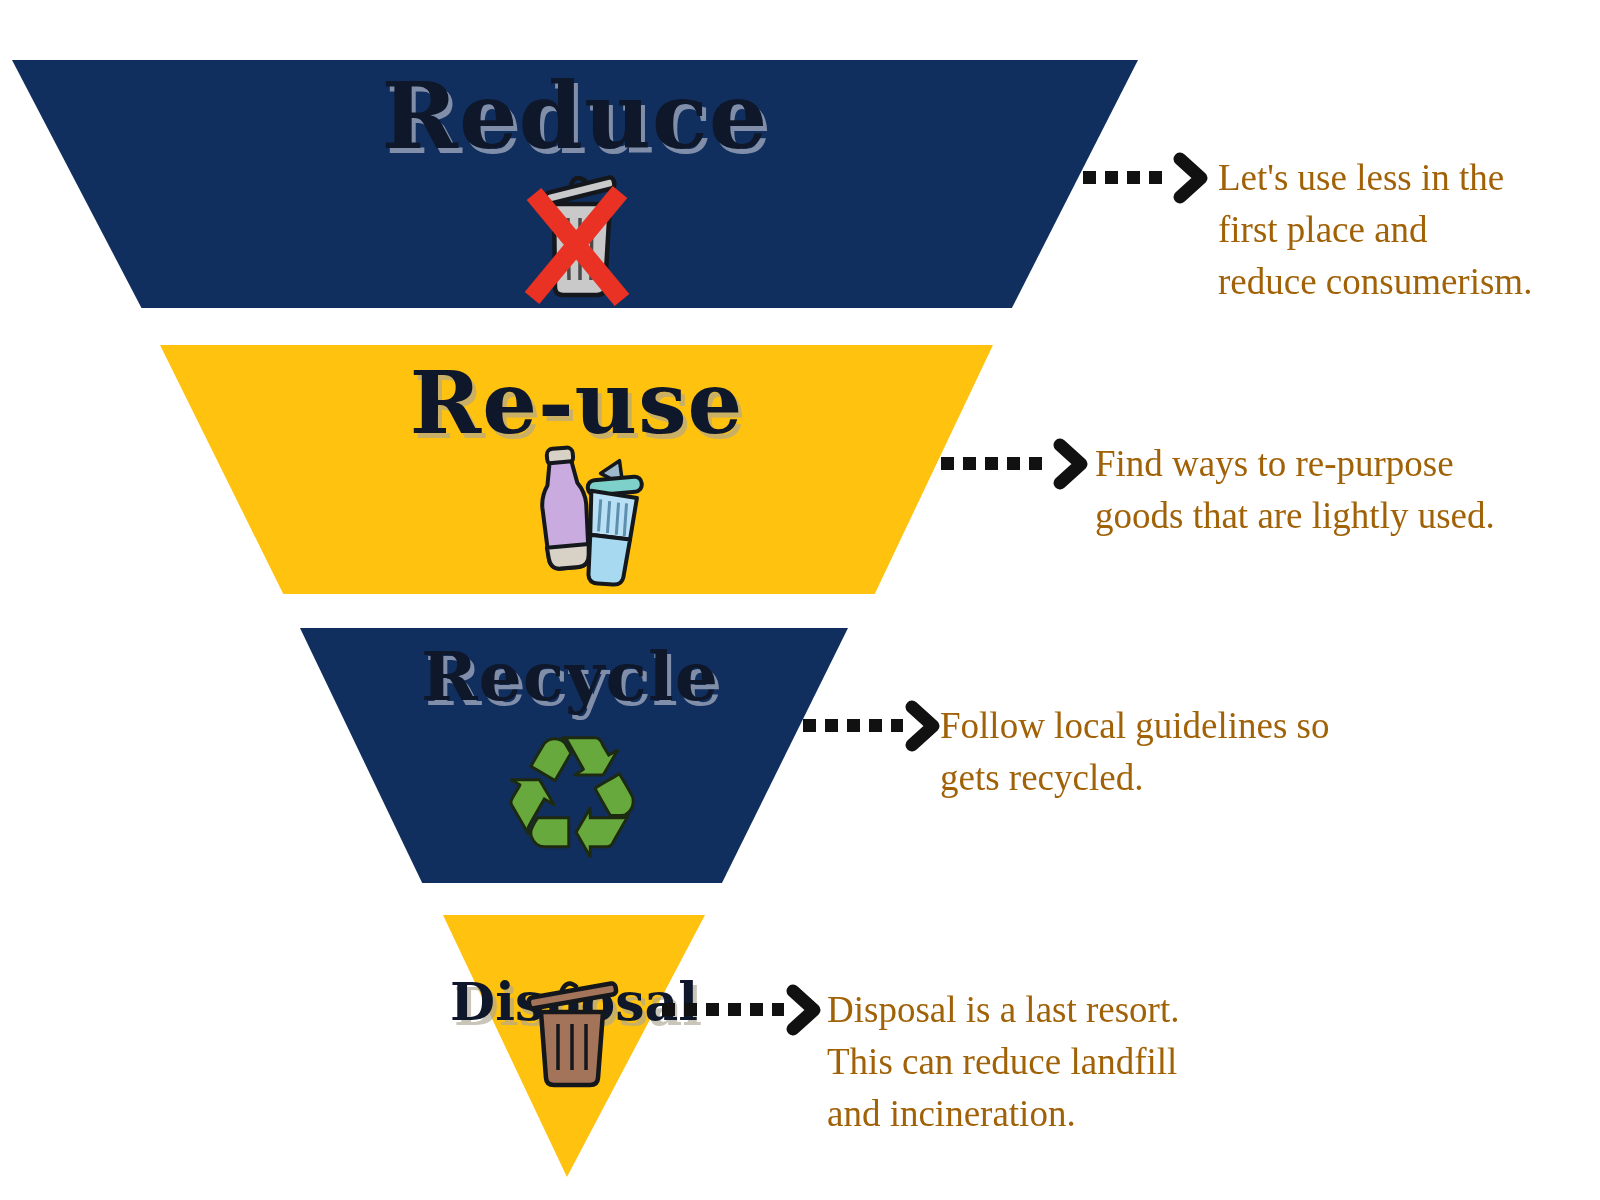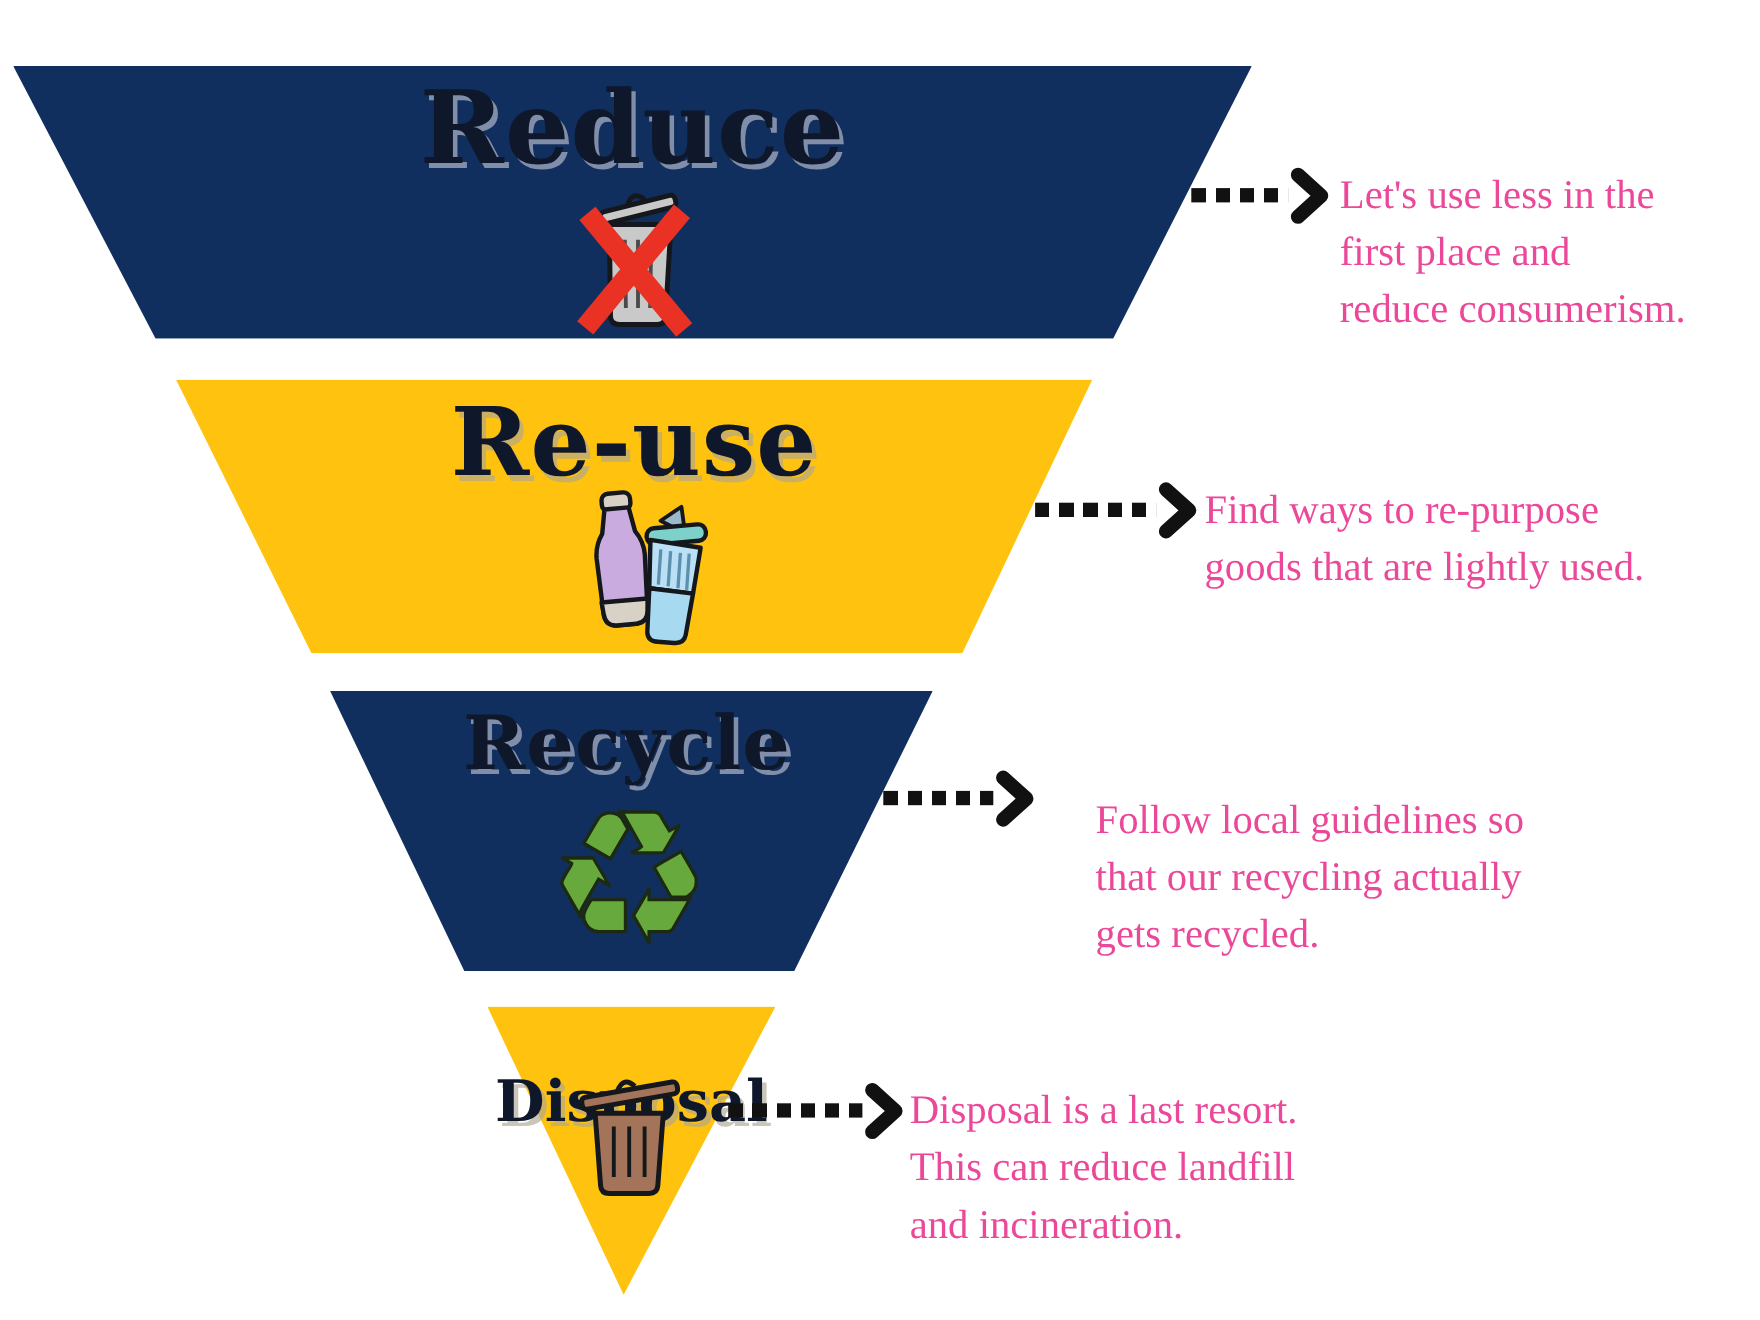--- a/index.html
+++ b/index.html
@@ -44,25 +44,25 @@
   .d3{left:803px; top:719px;width:100px;}
   .d4{left:662px; top:1003px;width:122px;}
   .head{position:absolute;}
   .h1{left:1173px;top:152px;}
   .h2{left:1053px;top:438px;}
   .h3{left:905px; top:700px;}
   .h4{left:786px; top:984px;}
 
   
   .desc{position:absolute;font-family:"Liberation Serif",serif;font-size:37px;
-        line-height:52px;color:#ec4899;}
+        line-height:52px;color:#a16207;}
   .desc span{display:block;white-space:nowrap;}
   .desc-1{left:1218px;top:152px;}
   .desc-2{left:1095px;top:438px;}
-  .desc-3{left:996px; top:700px;margin-top:20px;}
+  .desc-3{left:940px; top:700px;}
   .desc-4{left:827px; top:984px;}
 </style>
 </head>
 <body>
 
 <div class="canvas">
 
   <div class="tier tier-1"></div>
   <div class="tier tier-2"></div>
   <div class="tier tier-3"></div>
@@ -139,21 +139,20 @@
     <span>Let's use less in the</span>
     <span>first place and</span>
     <span>reduce consumerism.</span>
   </div>
   <div class="desc desc-2">
     <span>Find ways to re-purpose</span>
     <span>goods that are lightly used.</span>
   </div>
   <div class="desc desc-3">
     <span>Follow local guidelines so</span>
-    <span>that our recycling actually</span>
     <span>gets recycled.</span>
   </div>
   <div class="desc desc-4">
     <span>Disposal is a last resort.</span>
     <span>This can reduce landfill</span>
     <span>and incineration.</span>
   </div>
 
 </div>
 

